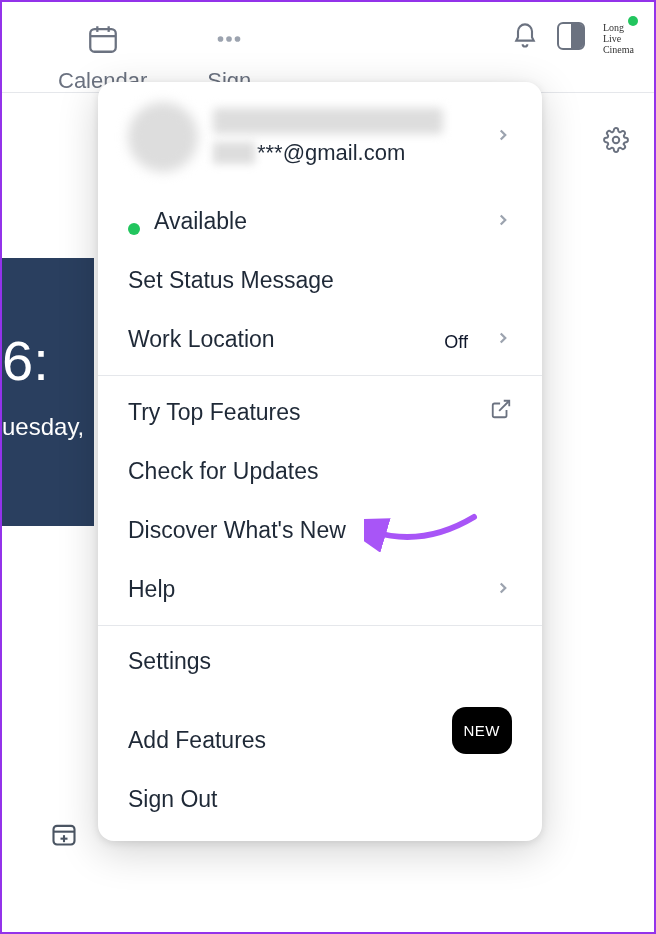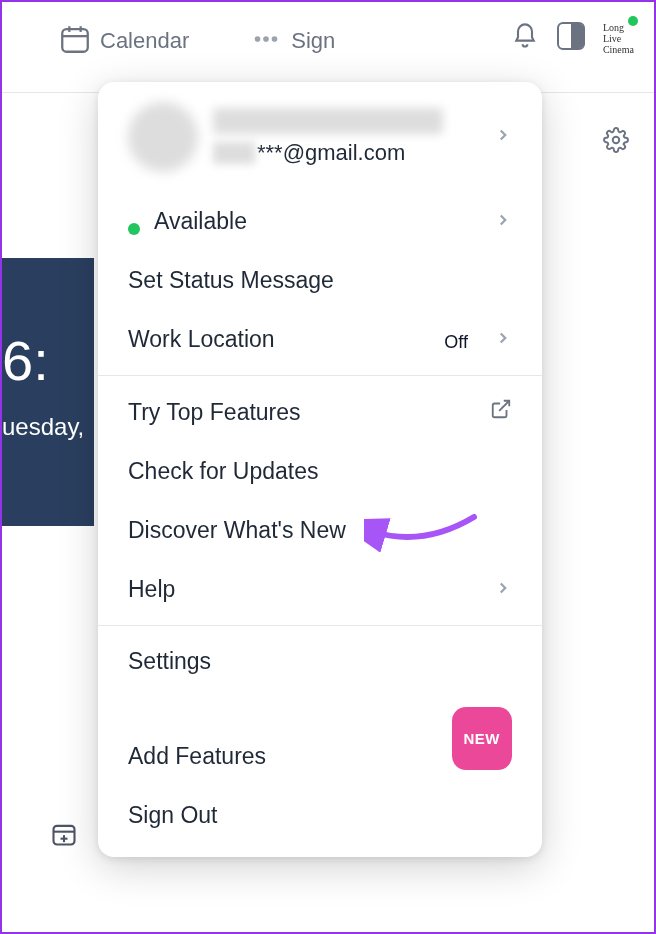--- a/index.html
+++ b/index.html
@@ -13,21 +13,21 @@
       border: 2px solid #9333ea;
     }
     .top-bar {
       display: flex;
       align-items: flex-start;
       padding: 20px 20px 10px 20px;
       position: relative;
     }
     .tab-item {
       display: flex;
-      flex-direction: row;
+      flex-direction: column;
       align-items: center;
       gap: 8px;
       margin-right: 60px;
     }
     .tab-icon {
       color: #6b7280;
     }
     .tab-label {
       color: #6b7280;
       font-size: 22px;
@@ -186,25 +186,25 @@
     }
     .section-divider {
       height: 1px;
       background: #e5e7eb;
       margin: 6px 0;
     }
     .external-icon {
       color: #6b7280;
     }
     .new-badge {
-      background: #ec4899;
+      background: #000000;
       color: #fff;
       font-size: 15px;
-      font-weight: 700;
-      padding: 23px 12px;
+      font-weight: 400;
+      padding: 15px 12px;
       border-radius: 14px;
       letter-spacing: 0.5px;
     }
     .arrow-annot {
       position: absolute;
       left: 362px;
       top: 495px;
       pointer-events: none;
     }
   </style>

